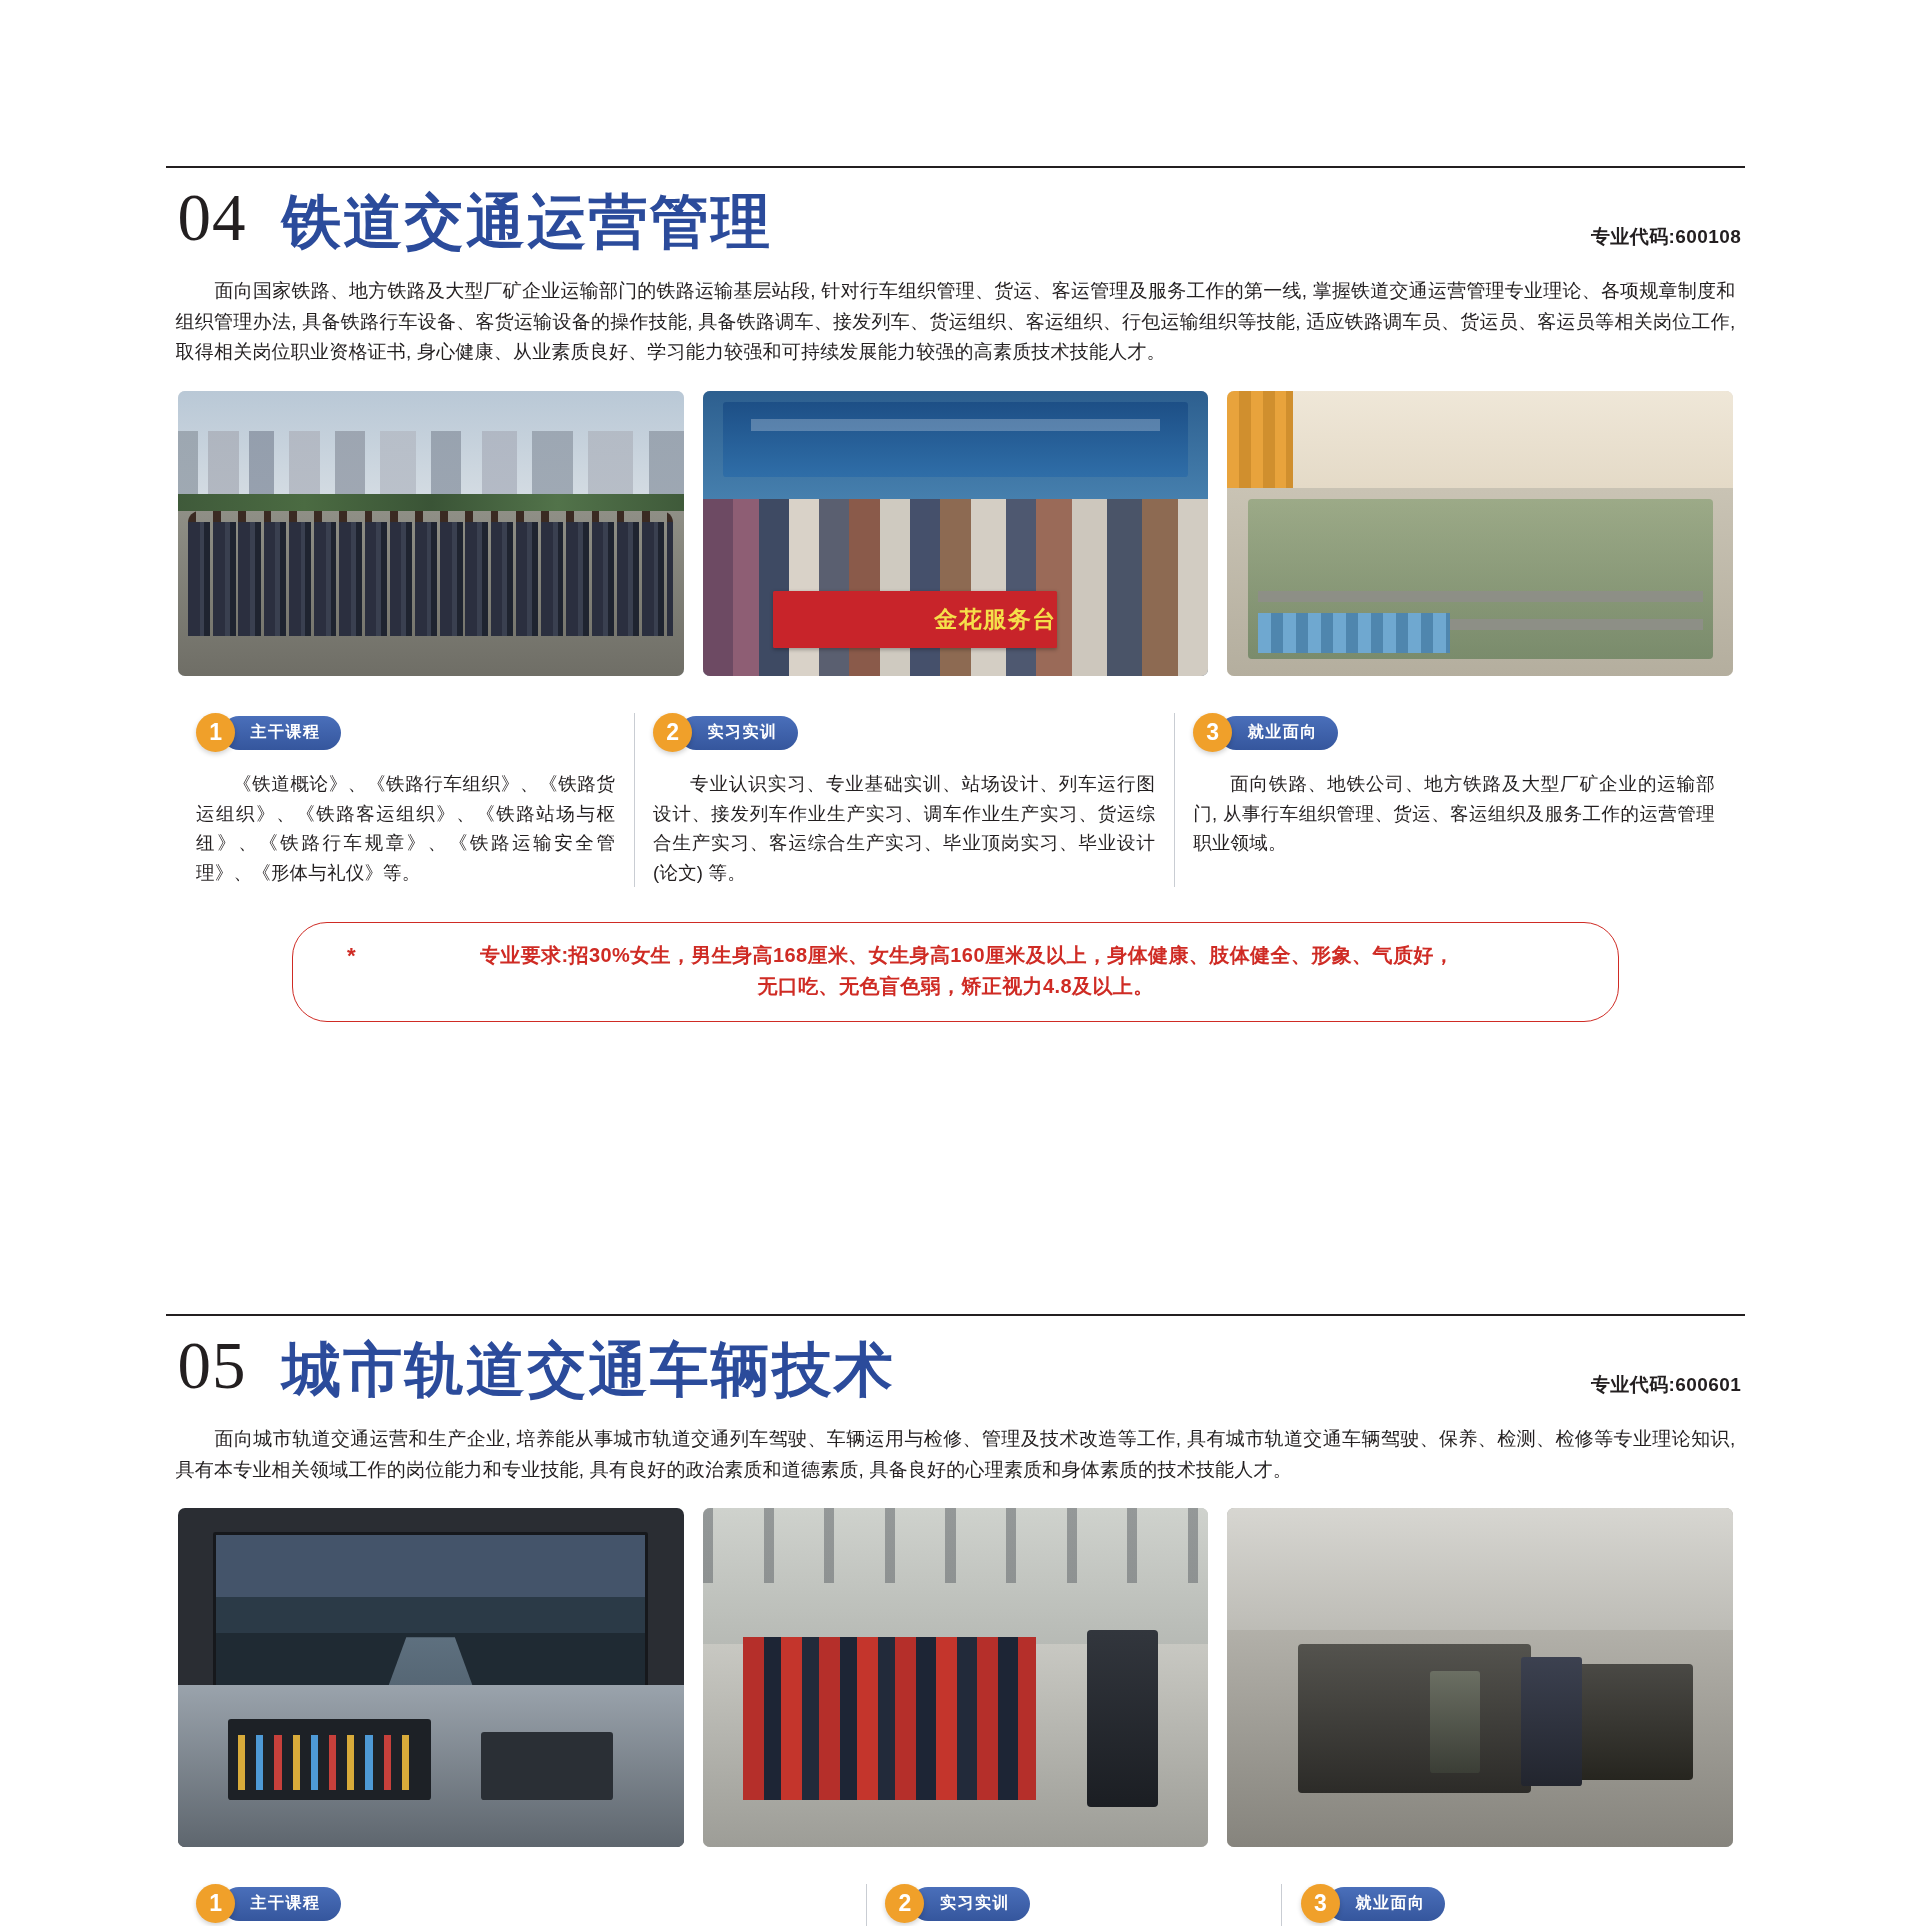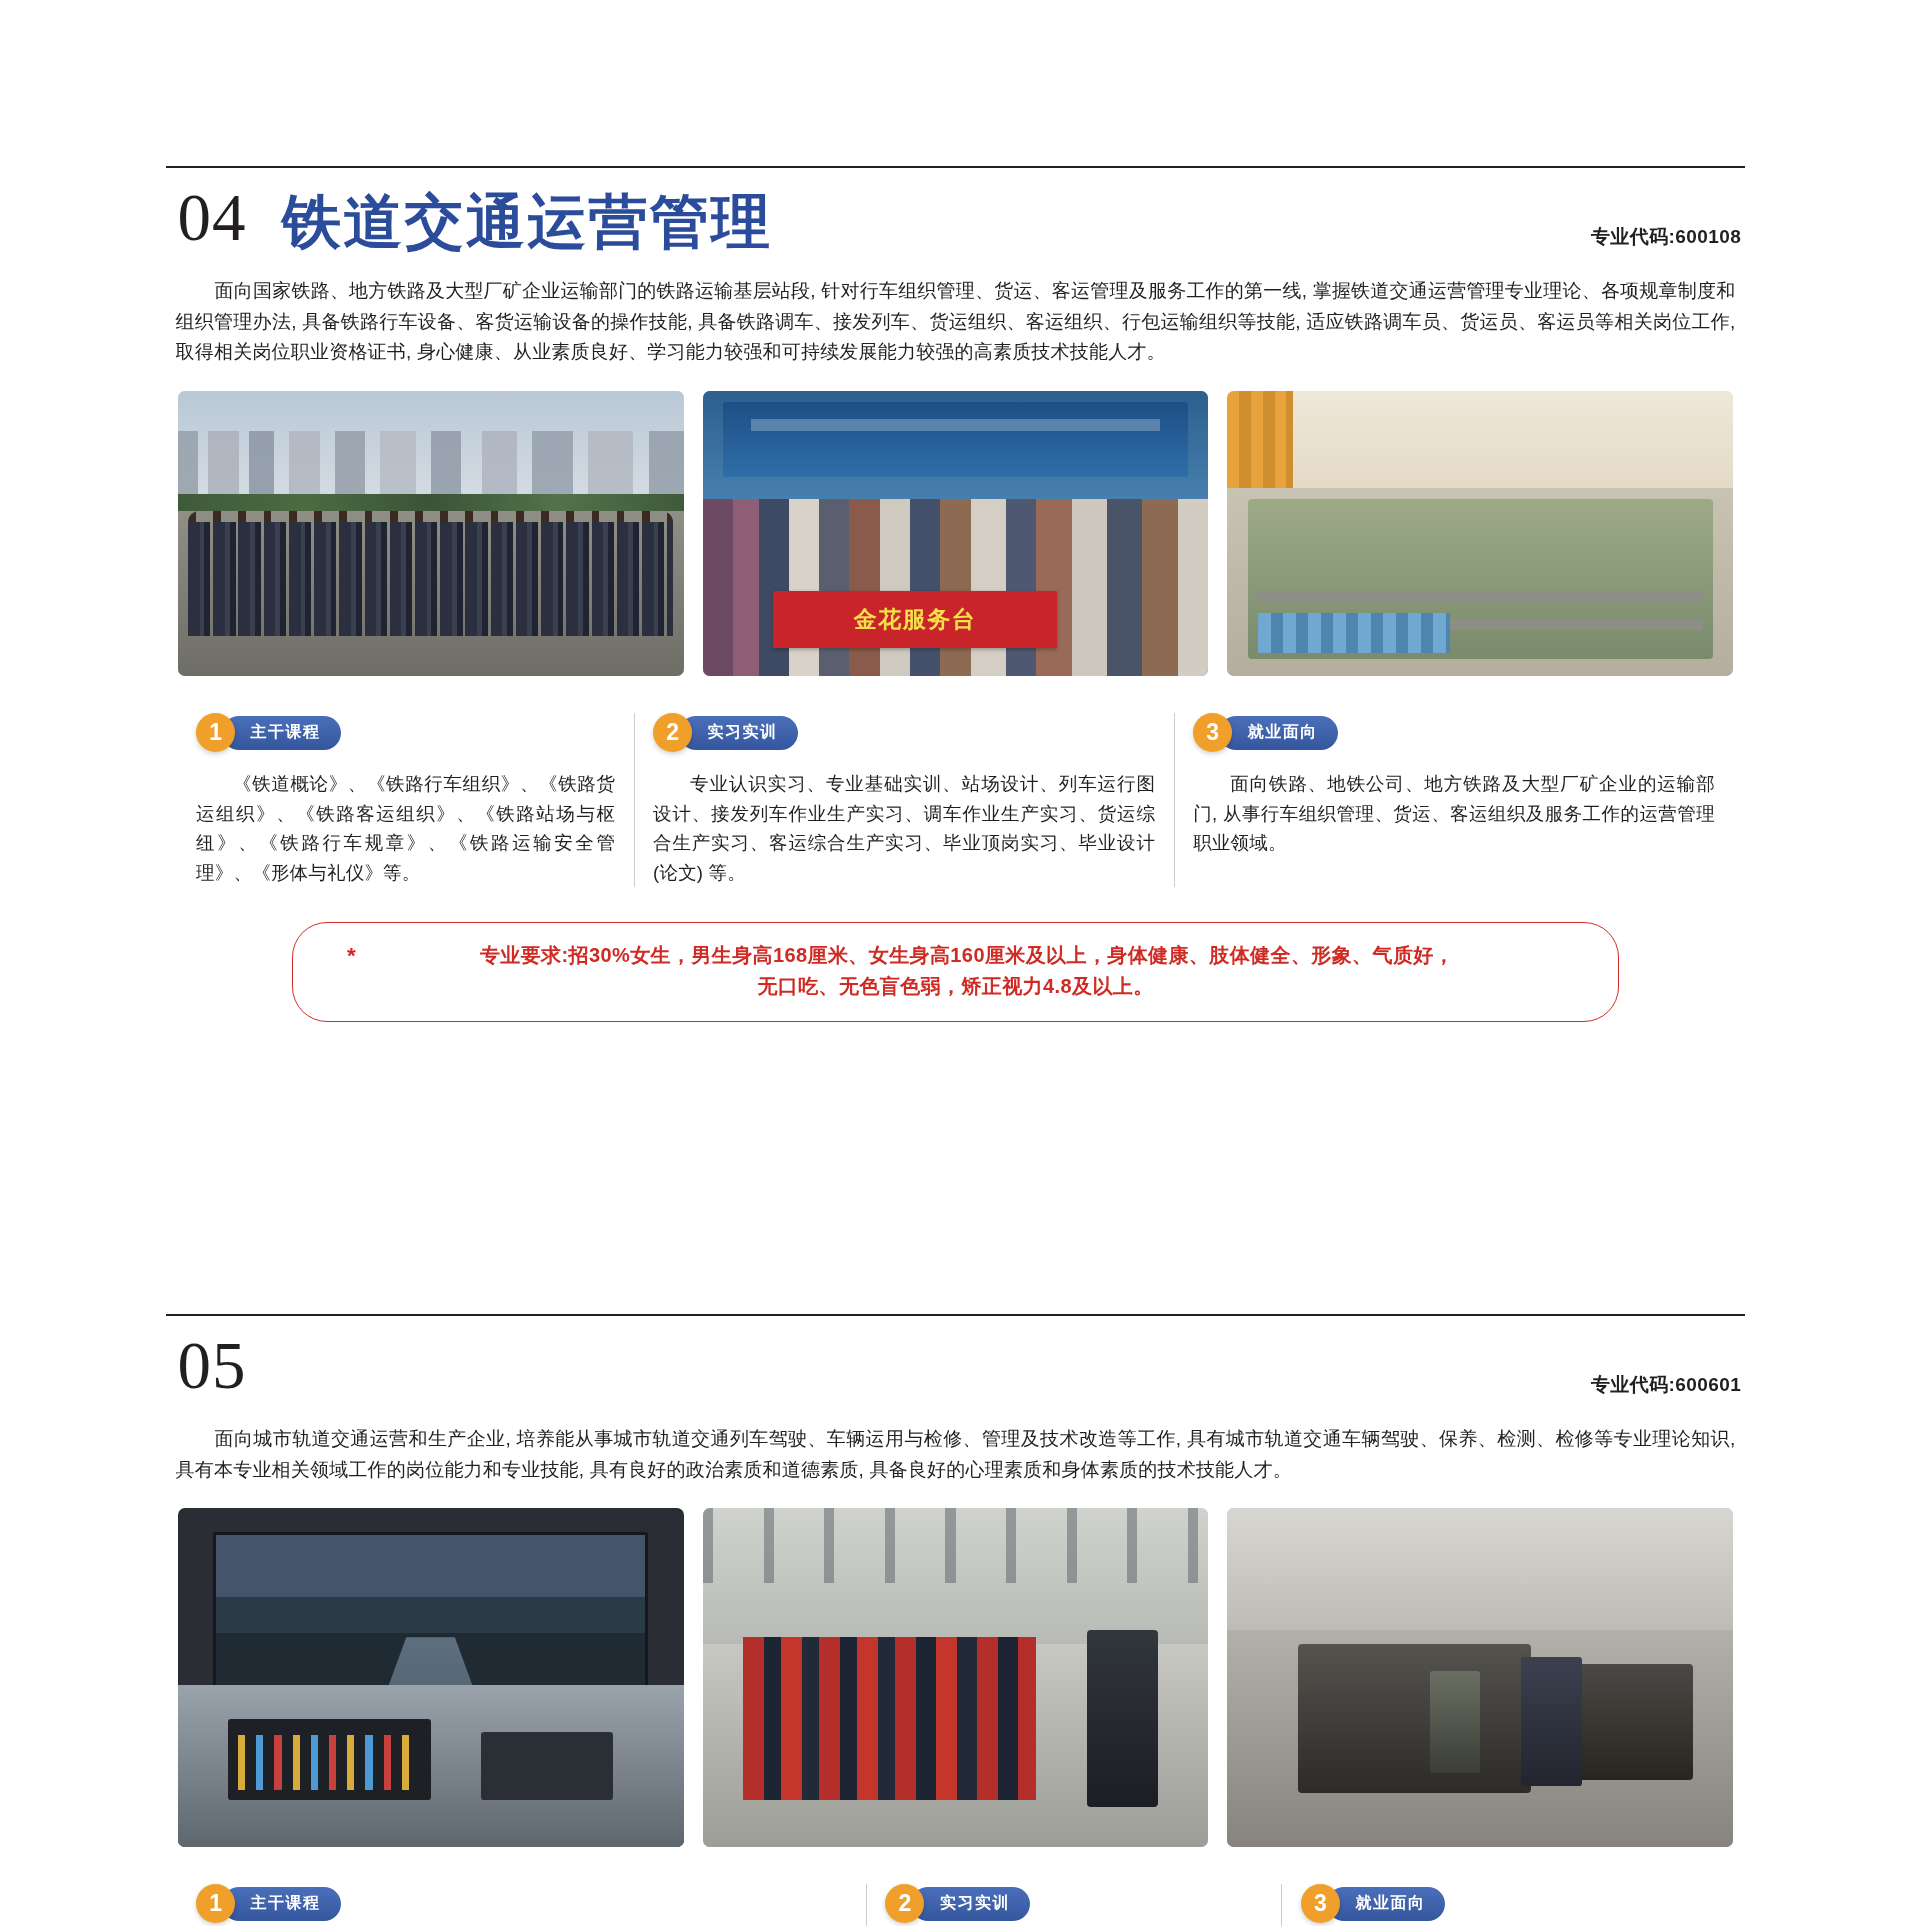--- a/index.html
+++ b/index.html
@@ -137,21 +137,21 @@
   .p2 .ph-ground { height:54%; background: linear-gradient(#b9bcbf,#9aa0a5); }
   .p2 .people { position:absolute; bottom:0; left:0; right:0; height:62%;
      background: repeating-linear-gradient(90deg,
       #6d4a63 0 6%, #8e5e74 6% 11%, #3e4a63 11% 17%, #d9d2c8 17% 23%,
       #5a5f70 23% 29%, #8a5a4a 29% 35%, #cfcac0 35% 41%, #45506b 41% 47%,
       #8d6a52 47% 53%, #d4cec4 53% 60%, #4e5870 60% 66%, #9a6a58 66% 73%,
       #cdc7bd 73% 80%, #4a5468 80% 87%, #8d6a52 87% 94%, #d2ccc2 94% 100%); }
   .p2 .red-banner { position:absolute; bottom:10%; left:14%; width:56%; height:20%;
      background:#c8242a; border-radius:1.5px; box-shadow:0 1.5px 3.9px rgba(0,0,0,.25); }
   .p2 .red-banner-text { position:absolute; left:0; right:0; top:50%;
-     transform:translateY(-50%); text-align:center; color:#f5e04a;
+     transform:translateY(-50%); text-align:right; color:#f5e04a;
      font-size:23px; font-weight:700; letter-spacing:1.5px; }
 
   
   .p3 { background:#dcd4c4; }
   .p3 .ph-sky { height:34%; background: linear-gradient(#efe7d8,#e4dac7); }
   .p3 .wallbanner { position:absolute; top:6%; left:16%; right:10%; height:16%;
      background:#b8352c; border-radius:2.3px; }
   .p3 .wallbanner-text { position:absolute; left:0; right:0; top:50%;
      transform:translateY(-50%); text-align:center; color:#f7e9a0;
      font-size:24px; font-weight:700; letter-spacing:3.1px; }
@@ -373,20 +373,21 @@
       <div class="req-star">*</div>
       <div class="req-line first">专业要求:招30%女生，男生身高168厘米、女生身高160厘米及以上，身体健康、肢体健全、形象、气质好，</div>
       <div class="req-line">无口吃、无色盲色弱，矫正视力4.8及以上。</div>
     </div>
   </div>
 
   <div class="section" id="section-05">
     <div class="sec-rule"></div>
     <div class="sec-head">
       <div class="sec-num">05</div>
+      <div class="sec-title">城市轨道交通车辆技术</div>
       <div class="sec-code"><span>专业代码:</span><span>600601</span></div>
     </div>
 
     <div class="intro">面向城市轨道交通运营和生产企业, 培养能从事城市轨道交通列车驾驶、车辆运用与检修、管理及技术改造等工作, 具有城市轨道交通车辆驾驶、保养、检测、检修等专业理论知识, 具有本专业相关领域工作的岗位能力和专业技能, 具有良好的政治素质和道德素质, 具备良好的心理素质和身体素质的技术技能人才。</div>
 
     <div class="photos">
       <div class="photo tall p4">
         <div class="screen"></div>
         <div class="rails"></div>
         <div class="console"></div>

